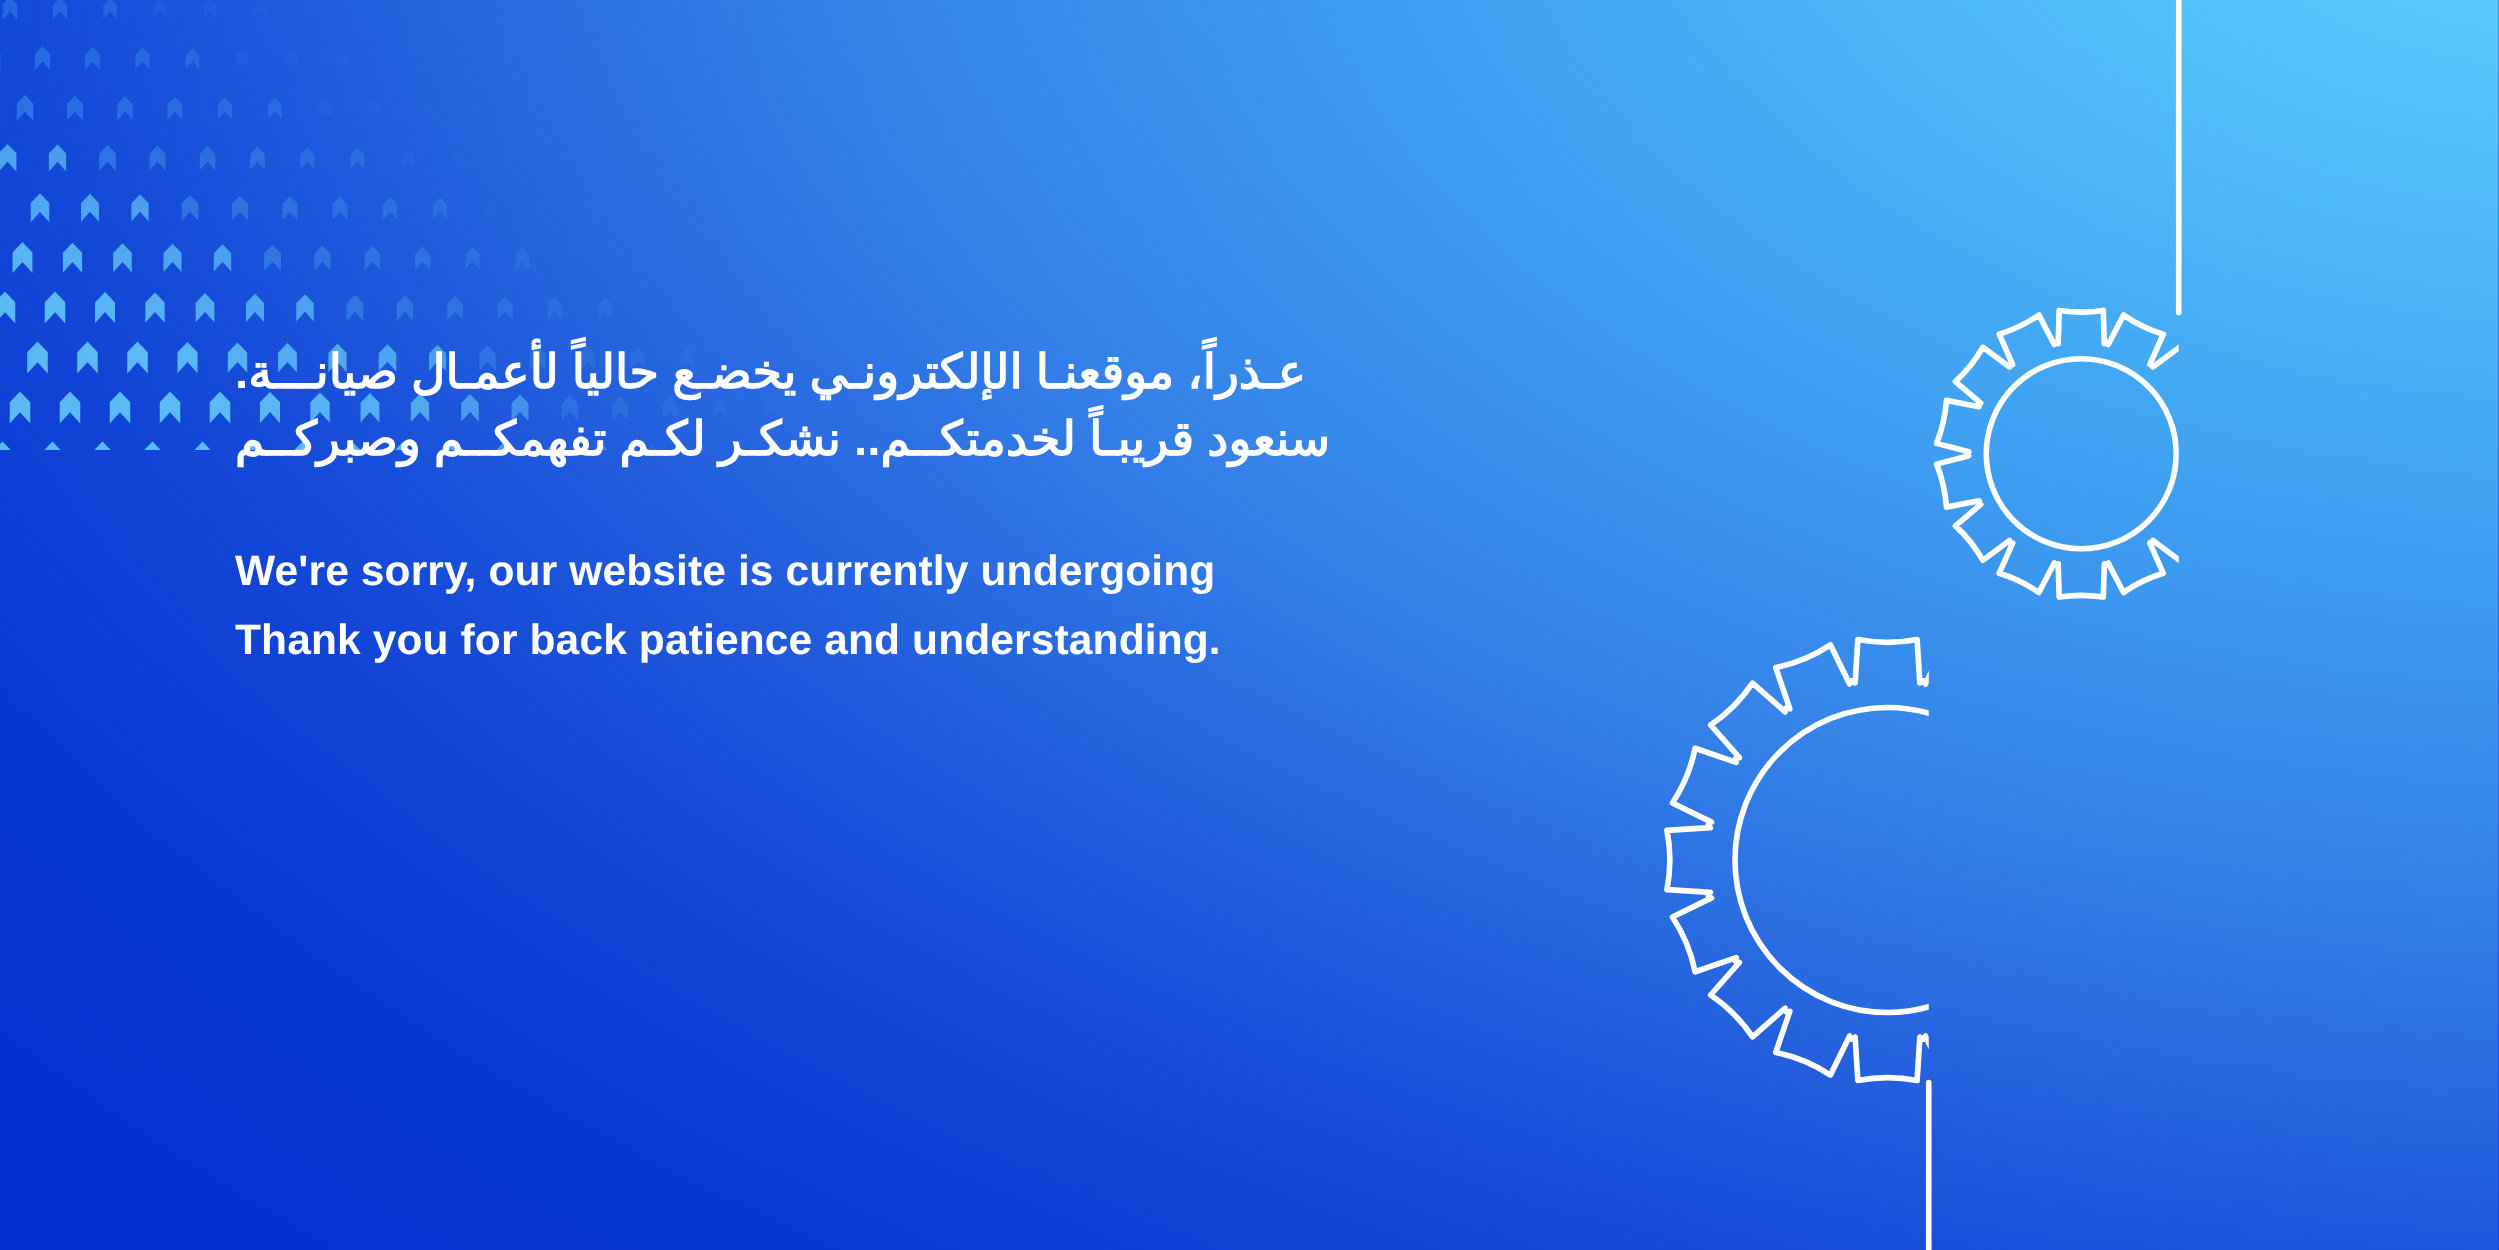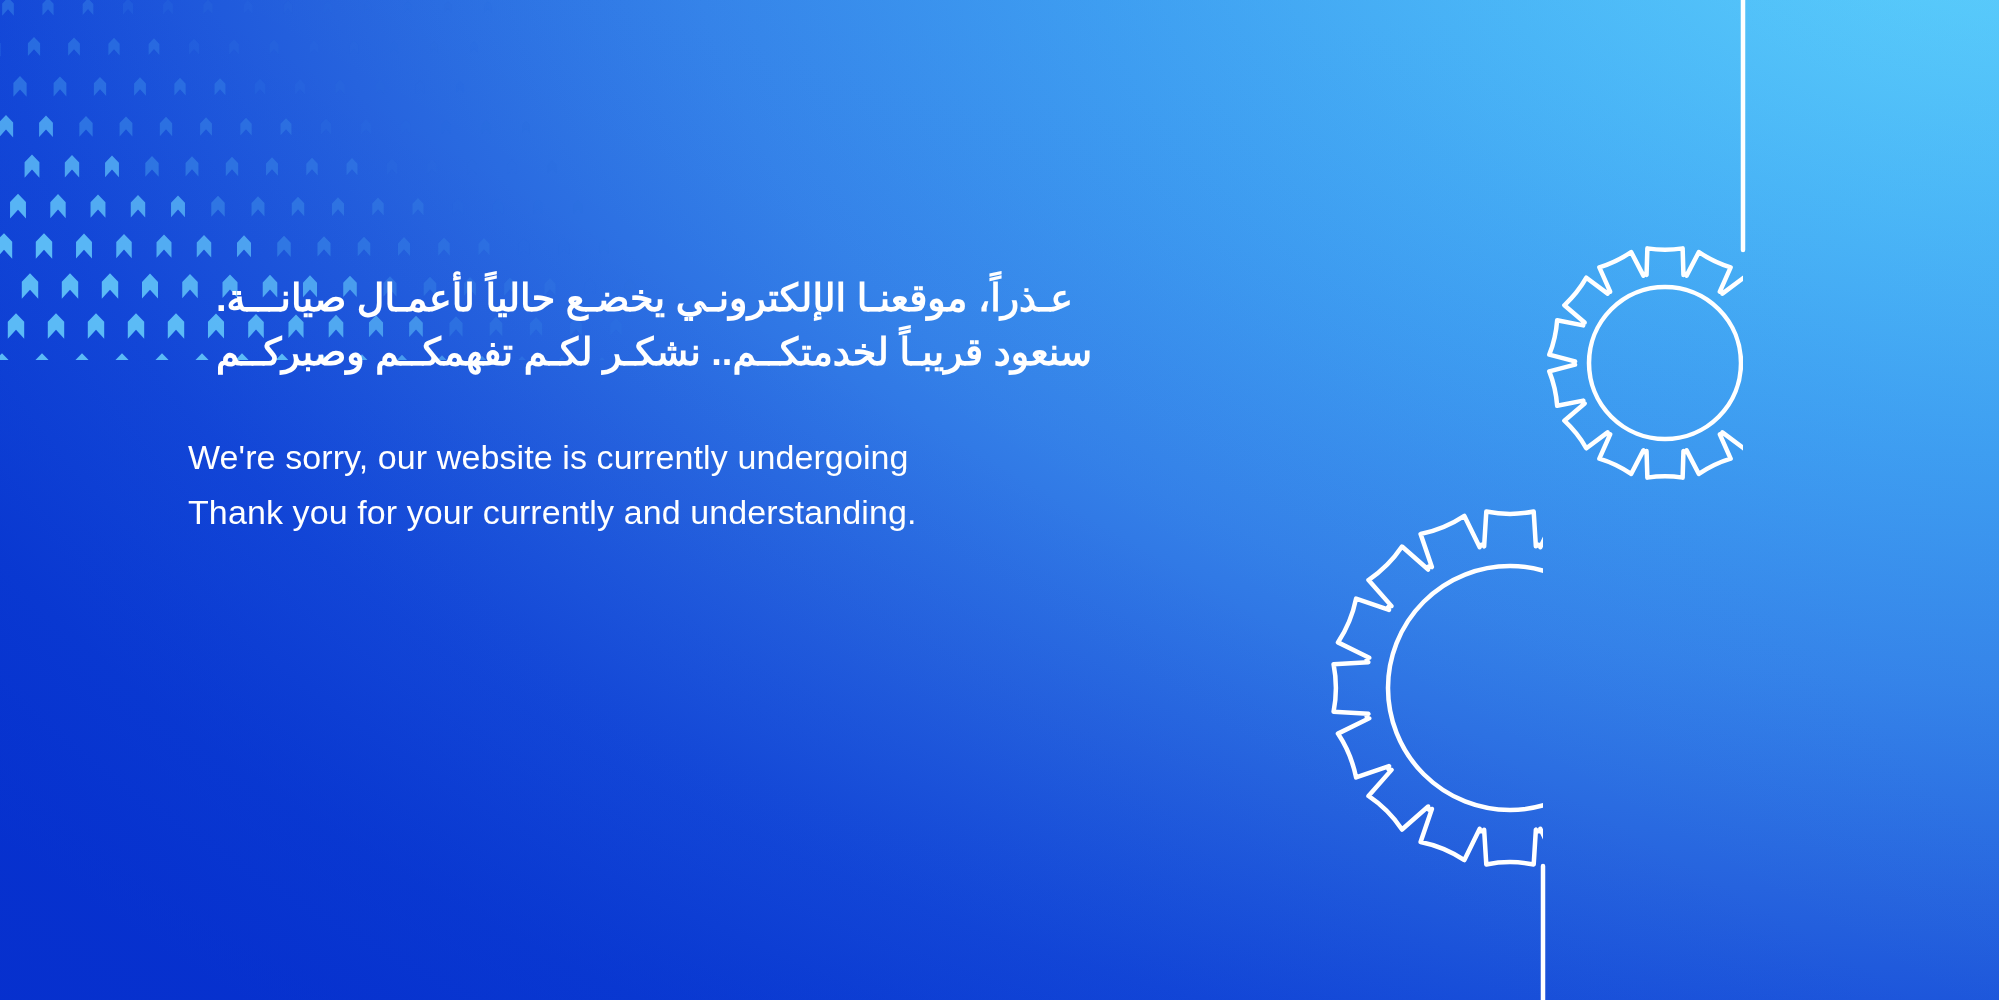--- a/index.html
+++ b/index.html
@@ -71,27 +71,27 @@
   .arabic-block {
     direction:rtl;
     text-align:left;
     color:#ffffff;
     font-size:38px;
     font-weight:700;
     line-height:1.42;
     letter-spacing:0.2px;
     margin-bottom:0;
   }
-  .arabic-line { white-space:nowrap;margin-left:28px; }
+  .arabic-line { white-space:nowrap; }
 
   .english-block {
     margin-top:50px;
     color:#ffffff;
     font-size:34px;
-    font-weight:400;
+    font-weight:700;
     line-height:1.62;
     letter-spacing:0.1px;
   }
   .english-line { white-space:nowrap; }
 </style>
 </head>
 <body>
 
 <div id="page">
 
@@ -293,18 +293,18 @@
 
   <div class="copy">
 
     <div class="arabic-block" dir="rtl">
       <div class="arabic-line">عـذراً، موقعنـا الإلكترونـي يخضـع حالياً لأعمـال صيانـــة.</div>
       <div class="arabic-line">سنعود قريبـاً لخدمتكــم.. نشكـر لكـم تفهمكــم وصبركــم</div>
     </div>
 
     <div class="english-block" dir="ltr">
       <div class="english-line">We're sorry, our website is currently undergoing</div>
-      <div class="english-line">Thank you for your currently and understanding.</div>
+      <div class="english-line">Thank you for back patience and understanding.</div>
     </div>
 
   </div>
 
 </div>
 
 </body></html>

